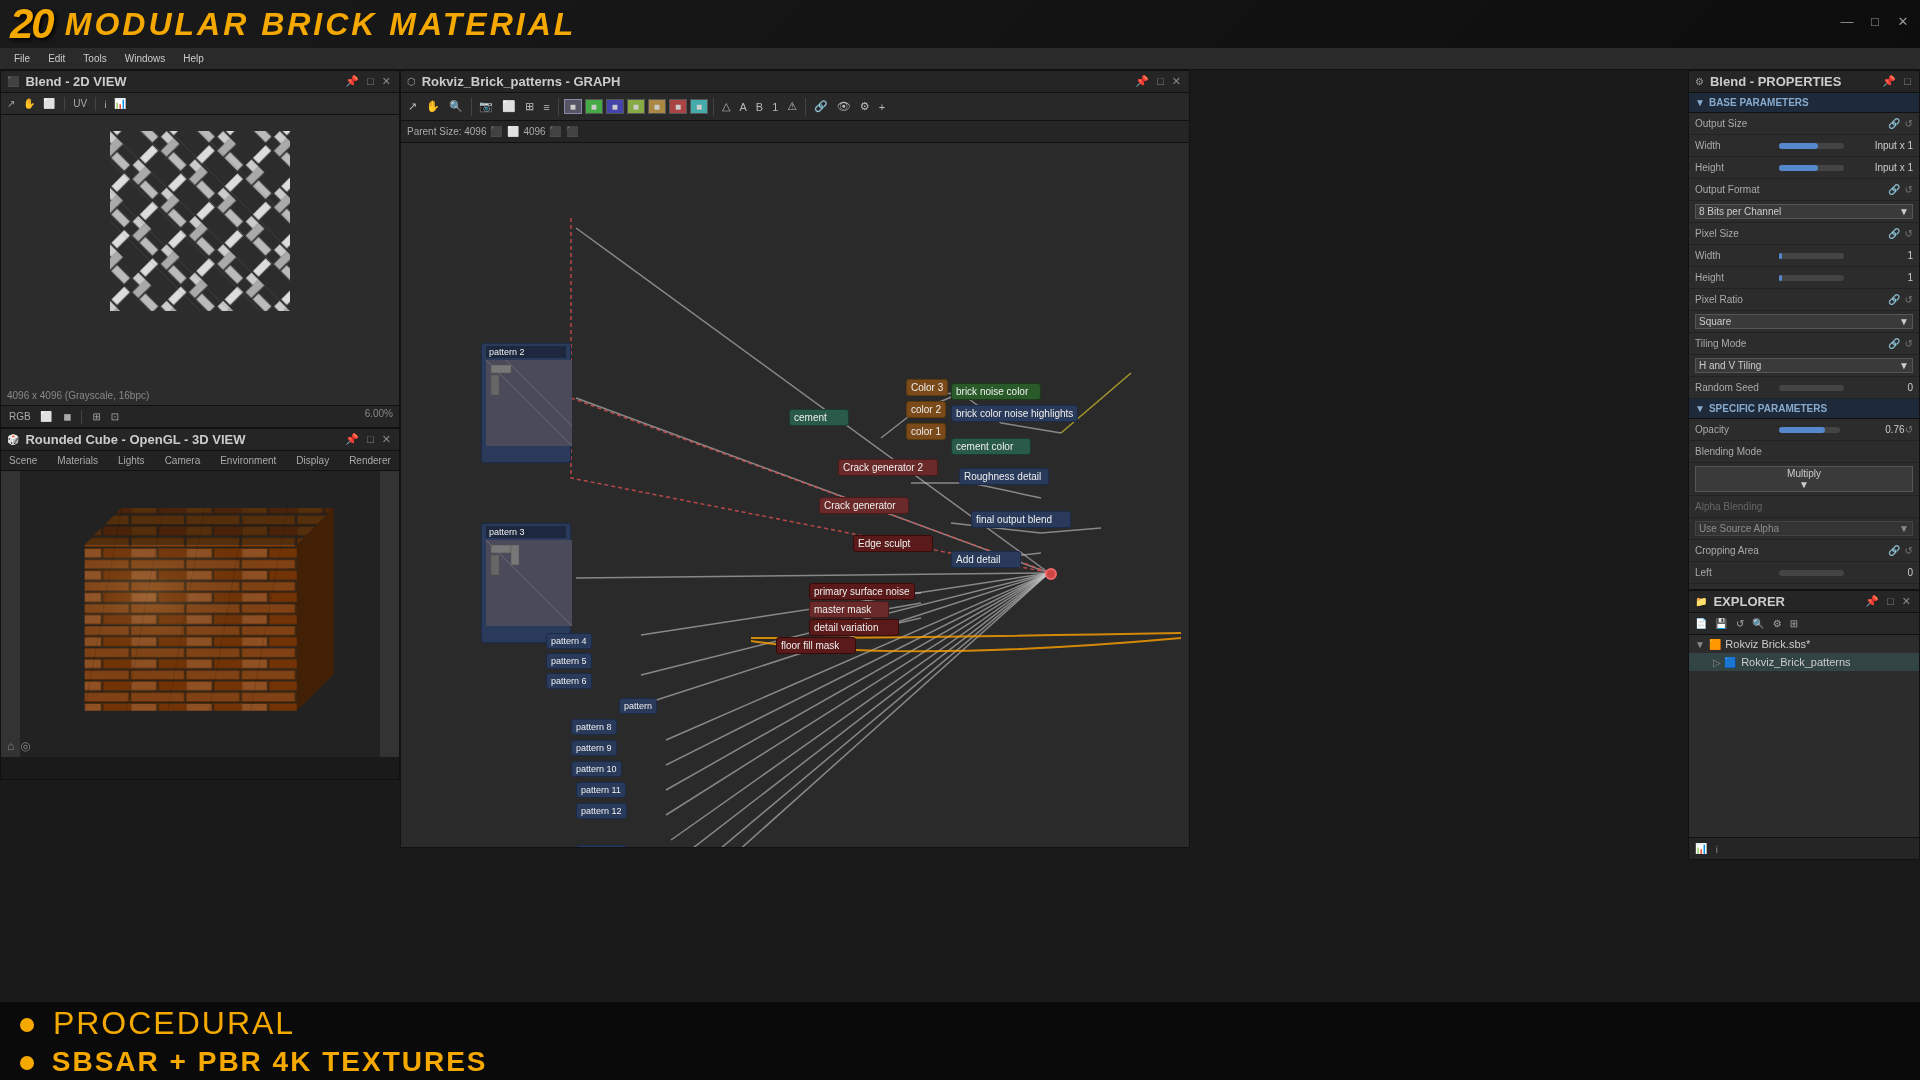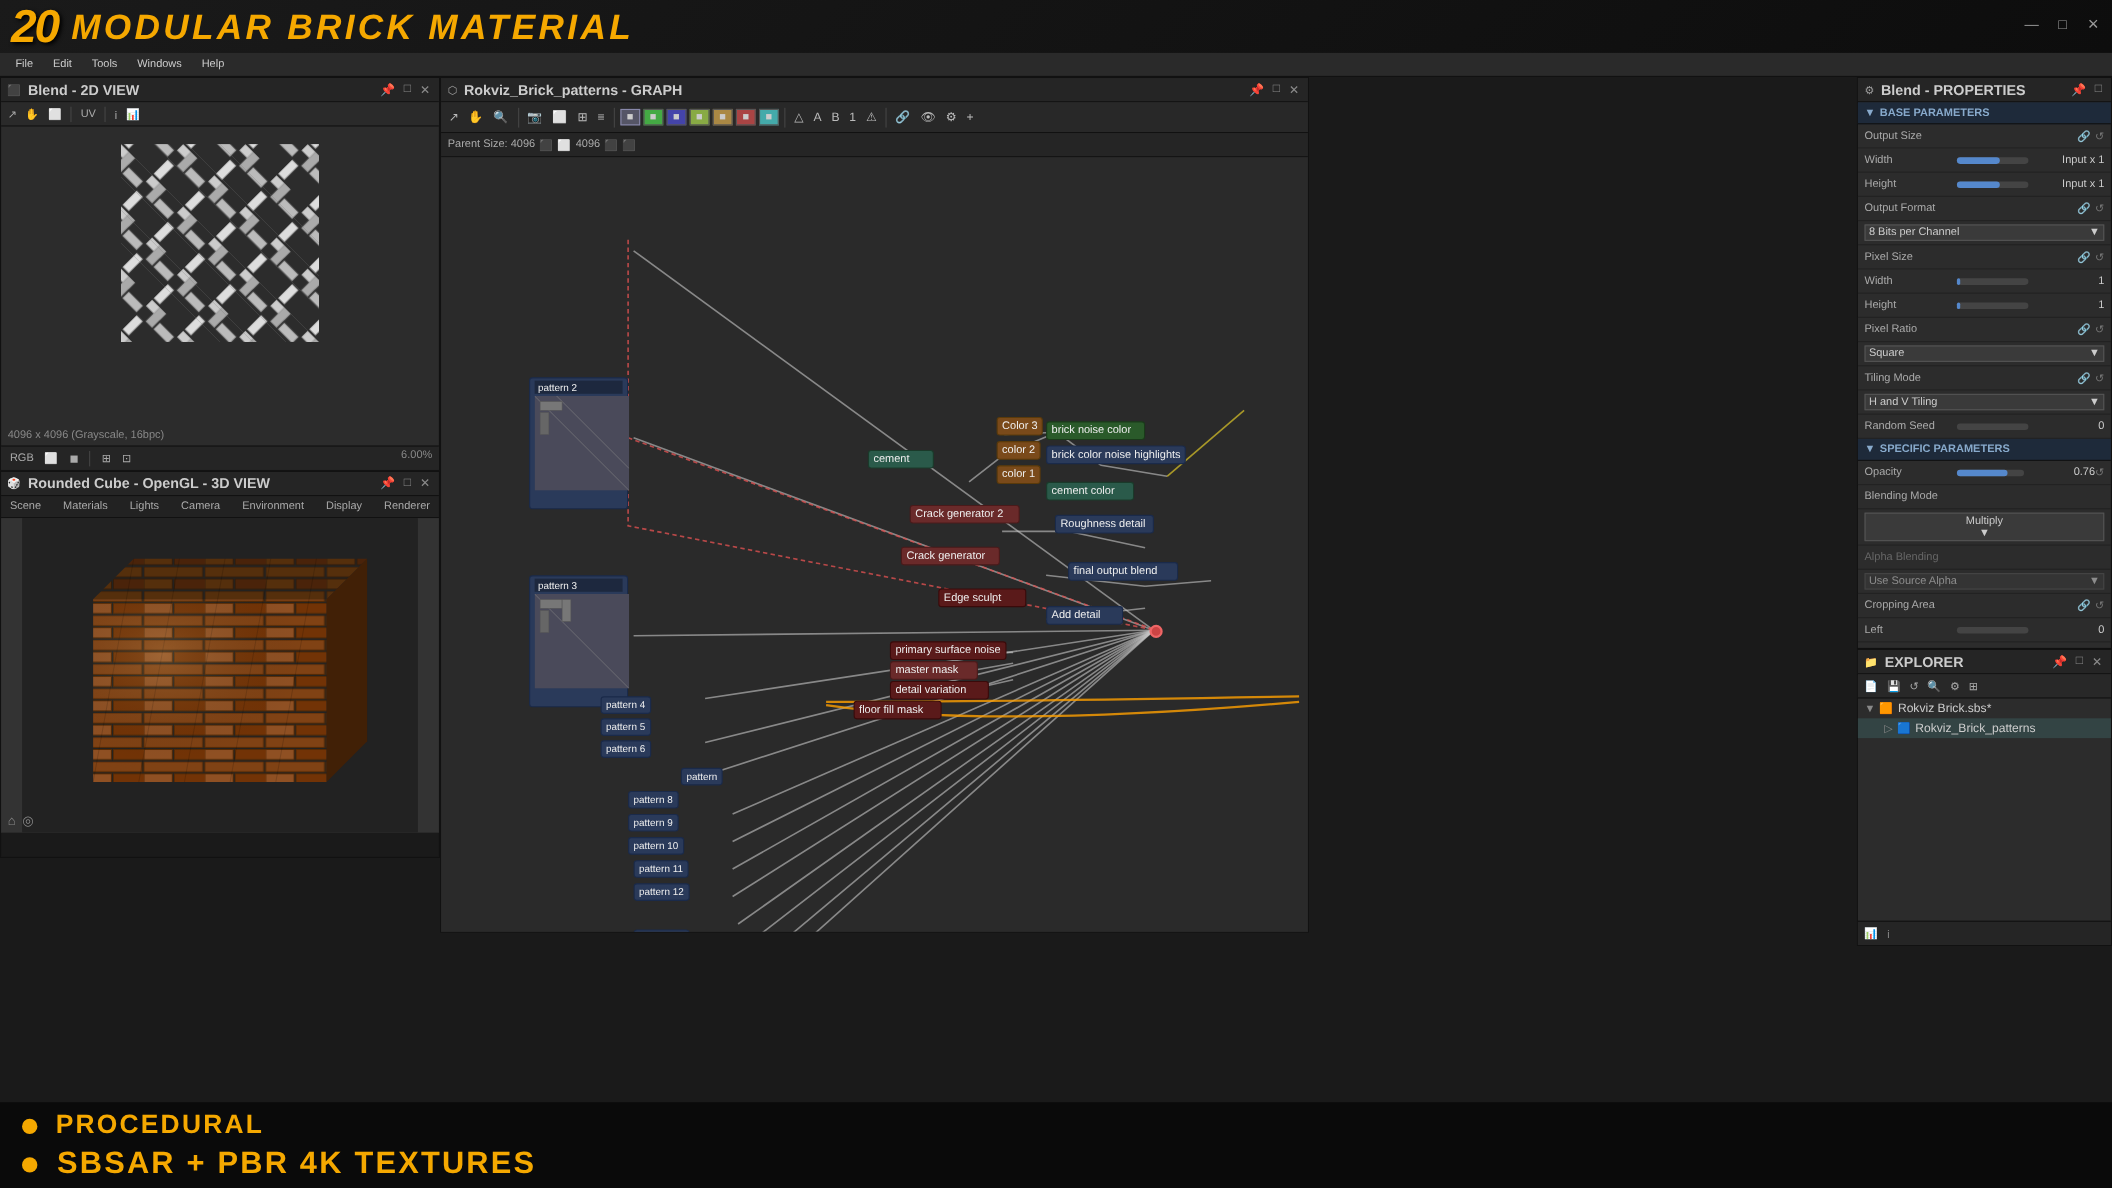--- a/index.html
+++ b/index.html
@@ -399,22 +399,22 @@
       bottom: 0; left: 0; right: 0;
       height: 78px;
       background: #0a0a0a;
       display: flex;
       flex-direction: column;
       justify-content: center;
       padding: 4px 20px;
       gap: 4px;
     }
     .bottom-text-1 {
-      font-size: 24px;
-      font-weight: 700;
+      font-size: 32px;
+      font-weight: 400;
       color: #f5a800;
       letter-spacing: 2px;
       text-transform: uppercase;
     }
     .bottom-text-2 {
       font-size: 28px;
       font-weight: 900;
       color: #f5a800;
       letter-spacing: 2px;
       text-transform: uppercase;
@@ -728,21 +728,21 @@
     <div class="graph-node teal" style="left:388px; top:266px; min-width:60px;">cement</div>
 
     <div class="graph-node orange" style="left:505px; top:280px;">color 1</div>
     <div class="graph-node orange" style="left:505px; top:258px;">color 2</div>
     <div class="graph-node orange" style="left:505px; top:236px;">Color 3</div>
 
     <div class="graph-node green" style="left:550px; top:240px; min-width:90px;">brick noise color</div>
     <div class="graph-node dark-blue" style="left:550px; top:262px; min-width:110px;">brick color noise highlights</div>
     <div class="graph-node teal" style="left:550px; top:295px; min-width:80px;">cement color</div>
 
-    <div class="graph-node red" style="left:426px; top:316px; min-width:100px;">Crack generator 2</div>
+    <div class="graph-node red" style="left:437px; top:316px; min-width:100px;">Crack generator 2</div>
     <div class="graph-node red" style="left:418px; top:354px; min-width:90px;">Crack generator</div>
 
     <div class="graph-node dark-blue" style="left:558px; top:325px; min-width:90px;">Roughness detail</div>
     <div class="graph-node dark-blue" style="left:570px; top:368px; min-width:100px;">final output blend</div>
 
     <div class="graph-node dark-red" style="left:452px; top:392px; min-width:80px;">Edge sculpt</div>
     <div class="graph-node dark-blue" style="left:550px; top:408px; min-width:70px;">Add detail</div>
 
     <div class="graph-node dark-red" style="left:408px; top:440px; min-width:100px;">primary surface noise</div>
     <div class="graph-node red" style="left:408px; top:458px; min-width:80px;">master mask</div>

